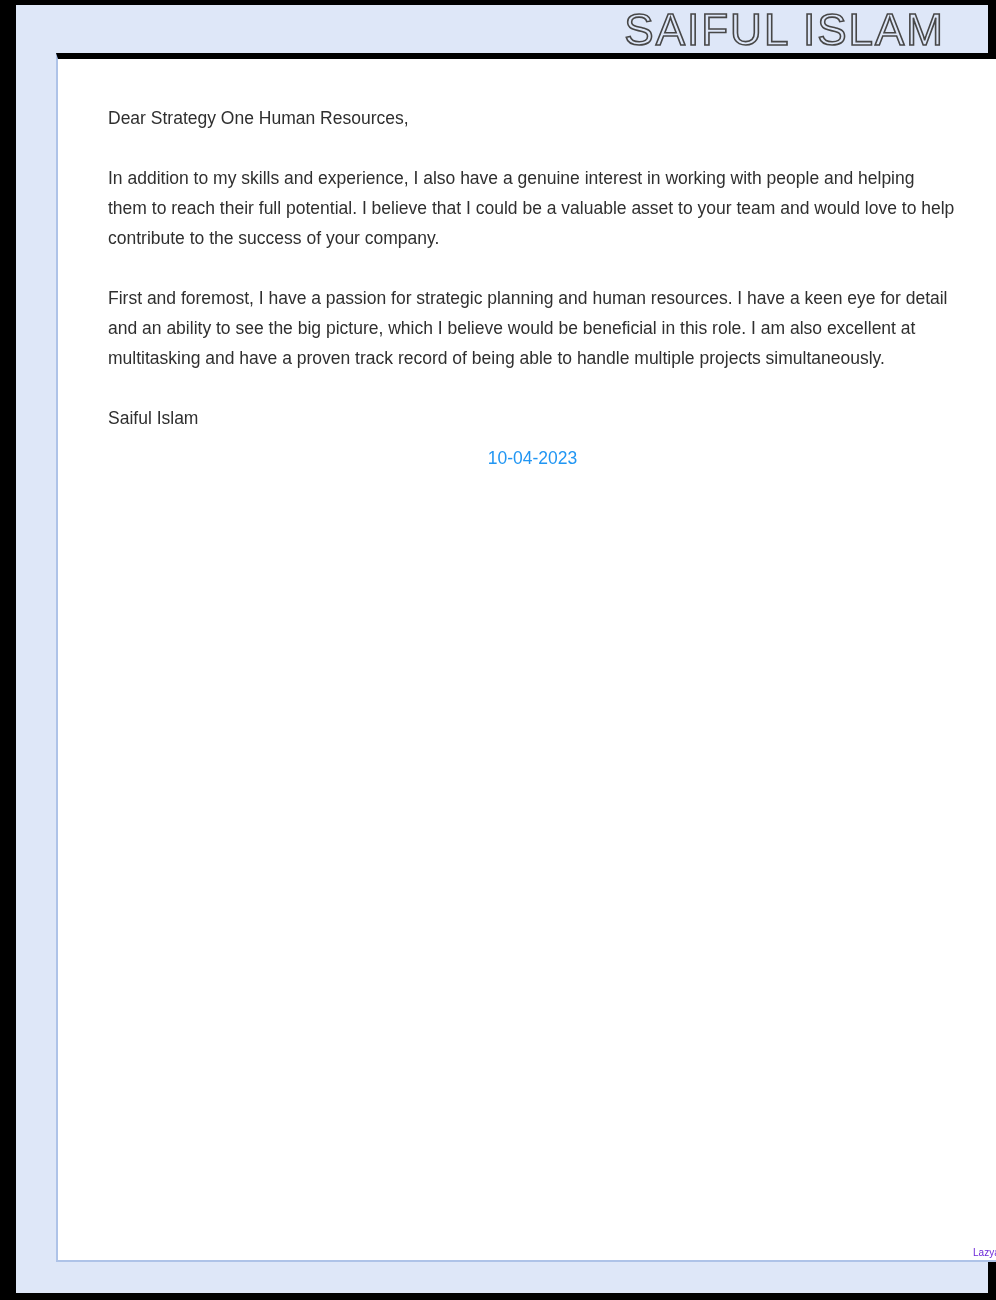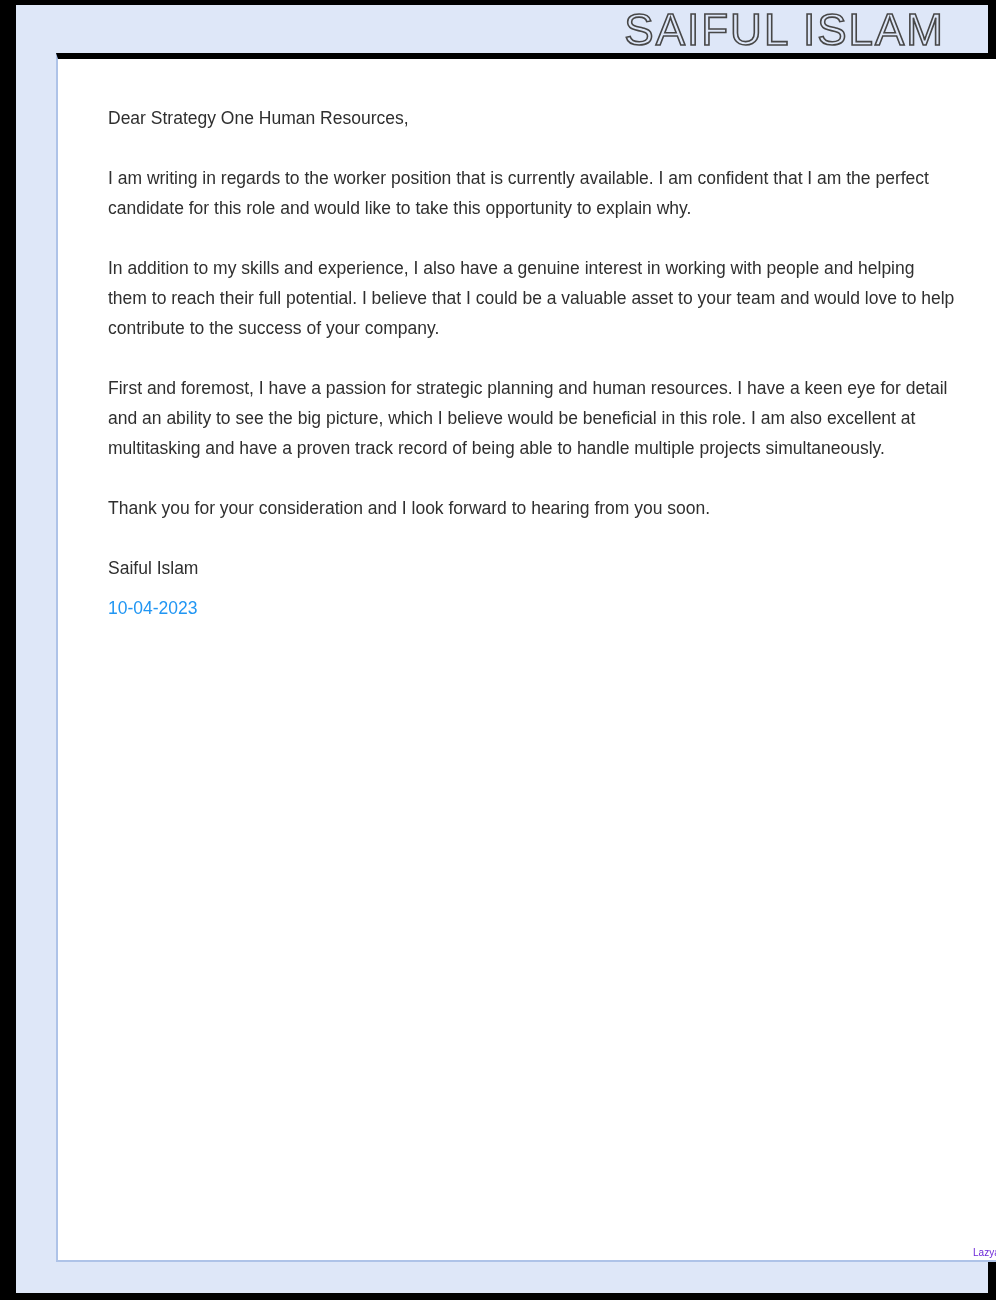--- a/index.html
+++ b/index.html
@@ -57,20 +57,21 @@
     line-height: 30px;
   }
   .content p {
     margin: 0 0 30px 0;
   }
   .signature-name {
     margin-bottom: 10px !important;
   }
   .letter-date {
     color: #2196f3;
+    text-align: center;
   }
   .watermark {
     position: absolute;
     right: 10px;
     bottom: 2px;
     font-size: 10px;
     font-weight: 300;
     color: #6d28d9;
   }
 </style>
@@ -80,27 +81,25 @@
 <div class="screen">
   <div class="bg">
 
     <div class="header-name">SAIFUL ISLAM</div>
 
     <div class="page">
       <div class="content">
 
         <p>Dear Strategy One Human Resources,</p>
 
-        <p>I am writing in regards to the worker position that is currently available. I am confident that I am the perfect candidate for this role and would like to take this opportunity to explain why.</p>
 
         <p>In addition to my skills and experience, I also have a genuine interest in working with people and helping them to reach their full potential. I believe that I could be a valuable asset to your team and would love to help contribute to the success of your company.</p>
 
         <p>First and foremost, I have a passion for strategic planning and human resources. I have a keen eye for detail and an ability to see the big picture, which I believe would be beneficial in this role. I am also excellent at multitasking and have a proven track record of being able to handle multiple projects simultaneously.</p>
 
-        <p>Thank you for your consideration and I look forward to hearing from you soon.</p>
 
 
         <p class="signature-name">Saiful Islam</p>
 
         <p class="letter-date">10-04-2023</p>
 
       </div>
 
       <div class="watermark">Lazyapply.com</div>
     </div>

